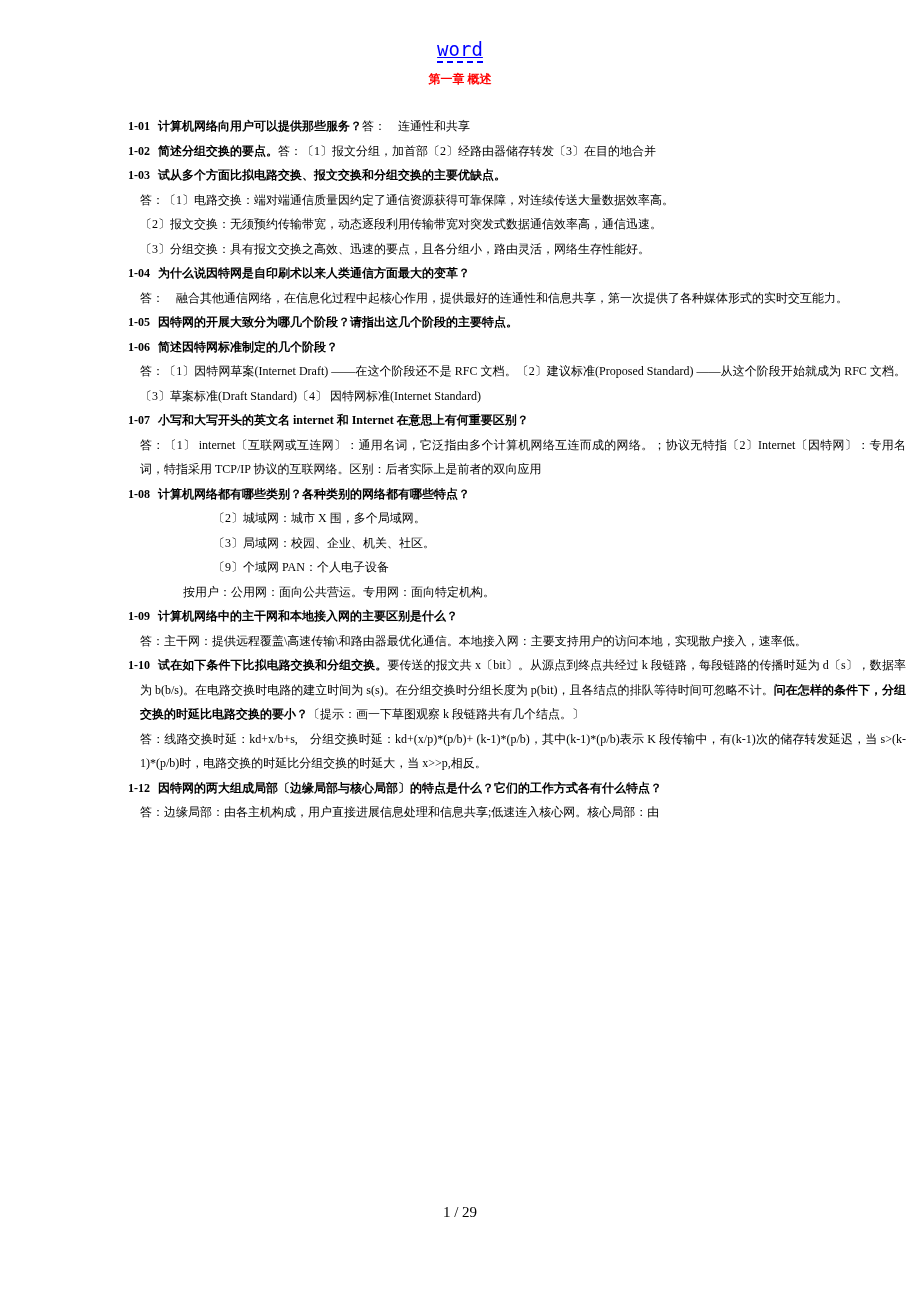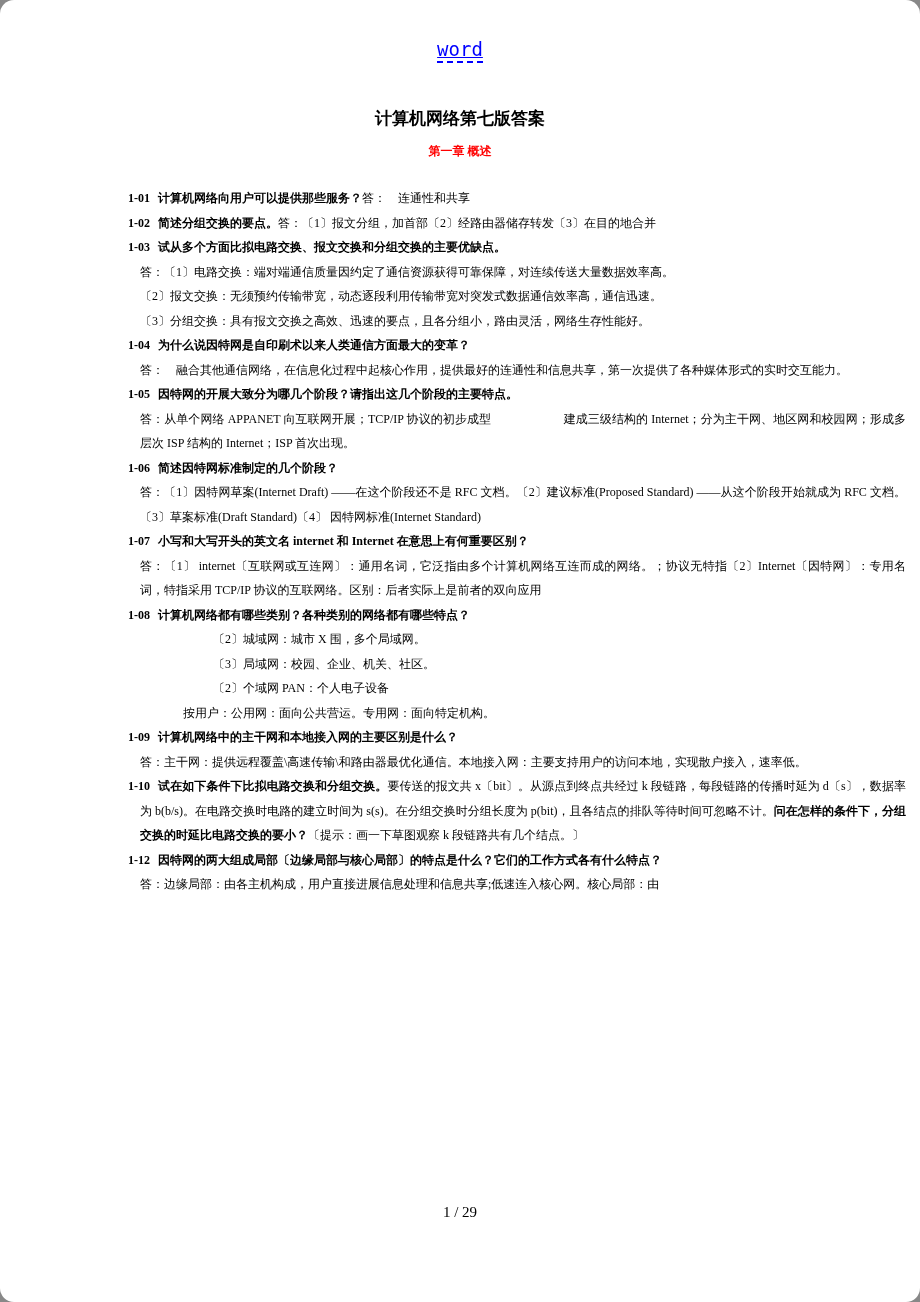--- a/index.html
+++ b/index.html
@@ -56,50 +56,49 @@
     top:1204px; left:0;
     width:100%;
     text-align:center;
     font-size:15px;
     font-family:Liberation Serif, serif;
   }
 </style>
 </head>
 <body>
 
-<div class="page" style="--chapter-red: #ff0000; --link-blue: #0000ff; color: rgb(0, 0, 0); border-radius: 14px;">
+<div class="page" style="--chapter-red: #ff0000; --link-blue: #0000ff; color: rgb(0, 0, 0);">
   <div class="header">
     <span class="word-link">word</span>
   </div>
 
-  <div class="doc-title">计算机网络第七版答案</div>
 
   <div class="chapter">第一章 概述</div>
 
   <div class="content">
       <div class="para q"><span class="num">1-01</span><span class="run bold">计算机网络向用户可以提供那些服务？</span><span class="run">答：　连通性和共享</span></div>
       <div class="para q"><span class="num">1-02</span><span class="run bold">简述分组交换的要点。</span><span class="run">答：〔1〕报文分组，加首部〔2〕经路由器储存转发〔3〕在目的地合并</span></div>
       <div class="para q"><span class="num">1-03</span><span class="run bold">试从多个方面比拟电路交换、报文交换和分组交换的主要优缺点。</span></div>
       <div class="para a"><span class="run">答：〔1〕电路交换：端对端通信质量因约定了通信资源获得可靠保障，对连续传送大量数据效率高。</span></div>
       <div class="para a"><span class="run">〔2〕报文交换：无须预约传输带宽，动态逐段利用传输带宽对突发式数据通信效率高，通信迅速。</span></div>
       <div class="para a"><span class="run">〔3〕分组交换：具有报文交换之高效、迅速的要点，且各分组小，路由灵活，网络生存性能好。</span></div>
       <div class="para q"><span class="num">1-04</span><span class="run bold">为什么说因特网是自印刷术以来人类通信方面最大的变革？</span></div>
       <div class="para a"><span class="run">答：　融合其他通信网络，在信息化过程中起核心作用，提供最好的连通性和信息共享，第一次提供了各种媒体形式的实时交互能力。</span></div>
       <div class="para q"><span class="num">1-05</span><span class="run bold">因特网的开展大致分为哪几个阶段？请指出这几个阶段的主要特点。</span></div>
-      <div class="para a"><span class="run">答：从单个网络 APPANET 向互联网开展；TCP/IP 协议的初步成型　　　　　　建成三级结构的 Internet；分为主干网、地区网和校园网；形成多层次 ISP 结构的 Internet；ISP 首次出现。</span></div>
       <div class="para q"><span class="num">1-06</span><span class="run bold">简述因特网标准制定的几个阶段？</span></div>
       <div class="para a"><span class="run">答：〔1〕因特网草案(Internet Draft) ——在这个阶段还不是 RFC 文档。〔2〕建议标准(Proposed Standard) ——从这个阶段开始就成为 RFC 文档。〔3〕草案标准(Draft Standard)〔4〕 因特网标准(Internet Standard)</span></div>
       <div class="para q"><span class="num">1-07</span><span class="run bold">小写和大写开头的英文名 internet 和 Internet 在意思上有何重要区别？</span></div>
       <div class="para a"><span class="run">答：〔1〕 internet〔互联网或互连网〕：通用名词，它泛指由多个计算机网络互连而成的网络。；协议无特指〔2〕Internet〔因特网〕：专用名词，特指采用 TCP/IP 协议的互联网络。区别：后者实际上是前者的双向应用</span></div>
       <div class="para q"><span class="num">1-08</span><span class="run bold">计算机网络都有哪些类别？各种类别的网络都有哪些特点？</span></div>
       <div class="para sub"><span class="run">〔2〕城域网：城市 X 围，多个局域网。</span></div>
       <div class="para sub"><span class="run">〔3〕局域网：校园、企业、机关、社区。</span></div>
-      <div class="para sub"><span class="run">〔2〕个域网 PAN：个人电子设备</span></div>
+      <div class="para sub"><span class="run">〔9〕个域网 PAN：个人电子设备</span></div>
       <div class="para note"><span class="run">按用户：公用网：面向公共营运。专用网：面向特定机构。</span></div>
       <div class="para q"><span class="num">1-09</span><span class="run bold">计算机网络中的主干网和本地接入网的主要区别是什么？</span></div>
       <div class="para a"><span class="run">答：主干网：提供远程覆盖\高速传输\和路由器最优化通信。本地接入网：主要支持用户的访问本地，实现散户接入，速率低。</span></div>
       <div class="para q"><span class="num">1-10</span><span class="run bold">试在如下条件下比拟电路交换和分组交换。</span><span class="run">要传送的报文共 x〔bit〕。从源点到终点共经过 k 段链路，每段链路的传播时延为 d〔s〕，数据率为 b(b/s)。在电路交换时电路的建立时间为 s(s)。在分组交换时分组长度为 p(bit)，且各结点的排队等待时间可忽略不计。</span><span class="run bold">问在怎样的条件下，分组交换的时延比电路交换的要小？</span><span class="run">〔提示：画一下草图观察 k 段链路共有几个结点。〕</span></div>
+      <div class="para a"><span class="run">答：线路交换时延：kd+x/b+s,　分组交换时延：kd+(x/p)*(p/b)+ (k-1)*(p/b)，其中(k-1)*(p/b)表示 K 段传输中，有(k-1)次的储存转发延迟，当 s&gt;(k-1)*(p/b)时，电路交换的时延比分组交换的时延大，当 x&gt;&gt;p,相反。</span></div>
       <div class="para q"><span class="num">1-12</span><span class="run bold">因特网的两大组成局部〔边缘局部与核心局部〕的特点是什么？它们的工作方式各有什么特点？</span></div>
       <div class="para a"><span class="run">答：边缘局部：由各主机构成，用户直接进展信息处理和信息共享;低速连入核心网。核心局部：由</span></div>
     </div>
 
   <div class="footer">1  / 29</div>
 </div>
 
 </body></html>

